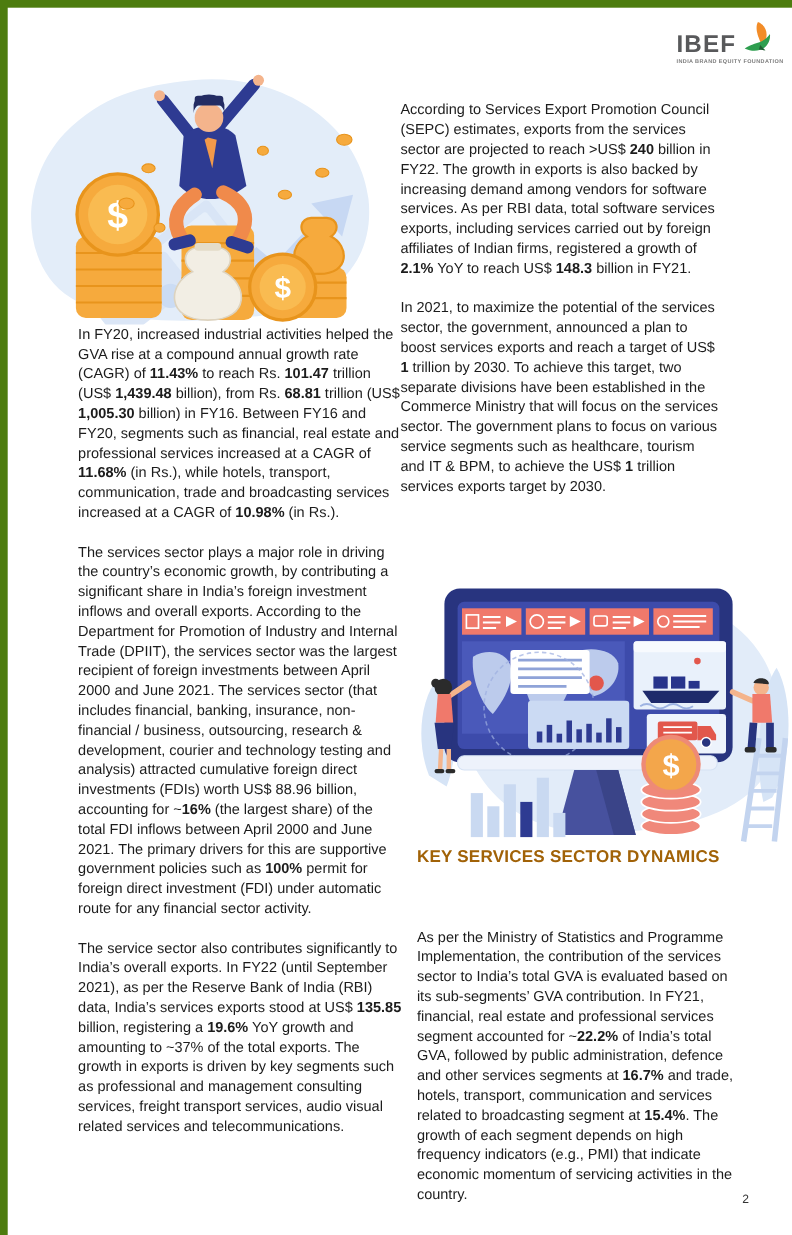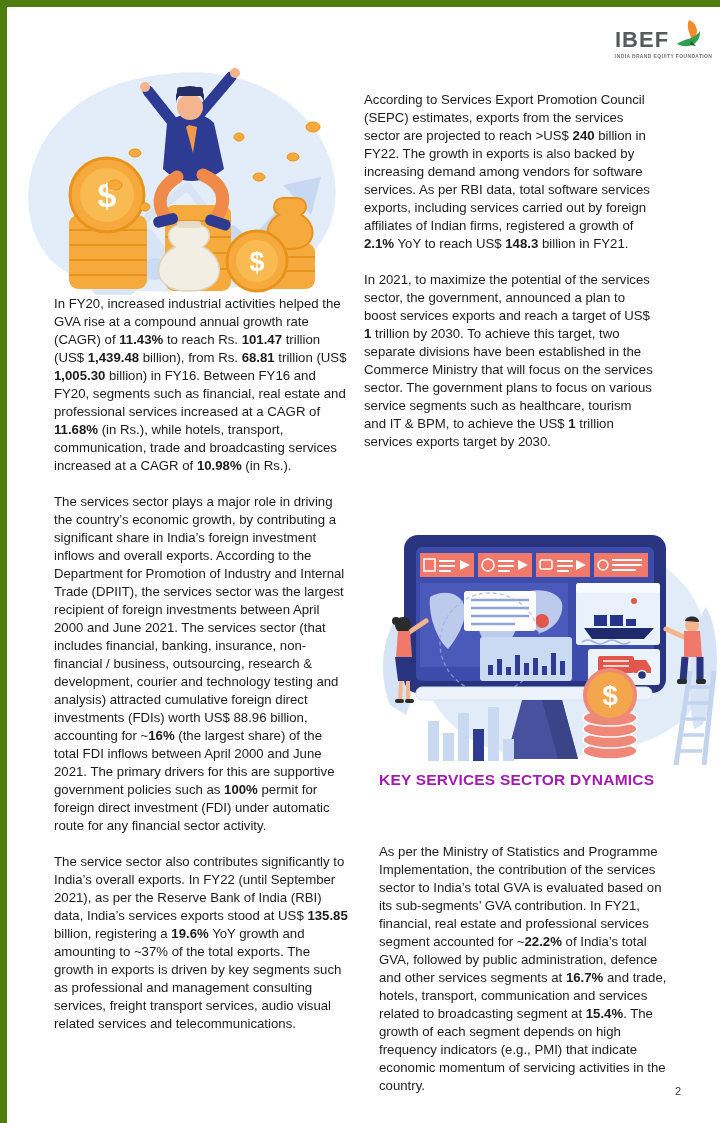--- a/index.html
+++ b/index.html
@@ -11,27 +11,27 @@
     font-family:"Liberation Sans", sans-serif;
     color:#1c1c1c;
     overflow:hidden;
   }
   .body-text{
     font-size:13.2px;
     line-height:18px;
     color:#1c1c1c;
   }
   .body-text p{margin:0 0 18px 0;}
-  .col-left{position:absolute;left:47px;top:288px;width:296px;}
+  .col-left{position:absolute;left:64px;top:288px;width:296px;}
   .col-right-top{position:absolute;left:357px;top:84px;width:292px;}
   .col-right-bottom{position:absolute;left:372px;top:836px;width:292px;}
   .section-heading{
     position:absolute;left:372px;top:764px;width:300px;
     font-size:15.5px;font-weight:700;letter-spacing:0.2px;
-    color:#a21caf;margin:0;
+    color:#a16207;margin:0;
   }
   .illu-left{position:absolute;left:0px;top:58px;width:340px;height:230px;}
   .illu-right{position:absolute;left:365px;top:518px;width:352px;height:244px;}
   .logo{
     position:absolute;top:12px;right:10px;width:100px;
     display:flex;flex-direction:column;align-items:flex-start;
   }
   .logo-row{display:flex;align-items:flex-end;}
   .logo-text{
     font-size:22px;font-weight:700;color:#58595B;letter-spacing:1px;line-height:1;

